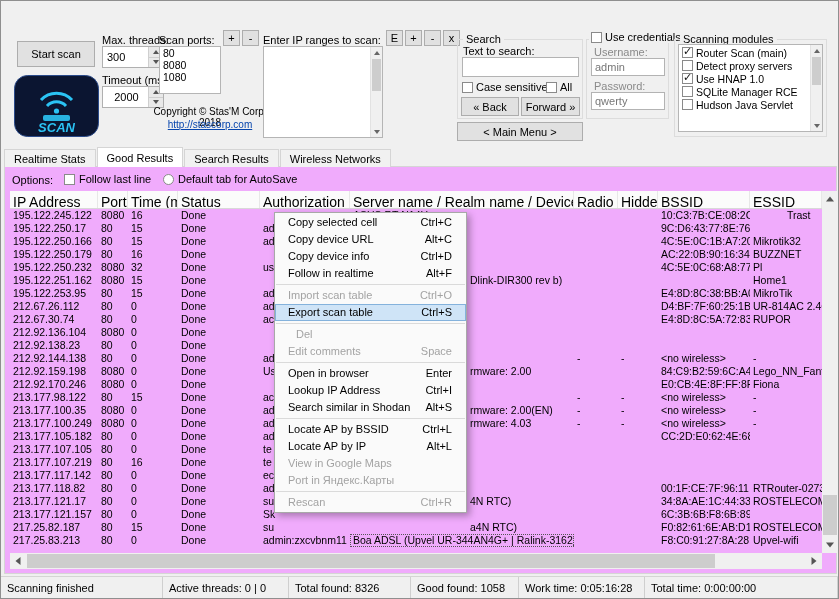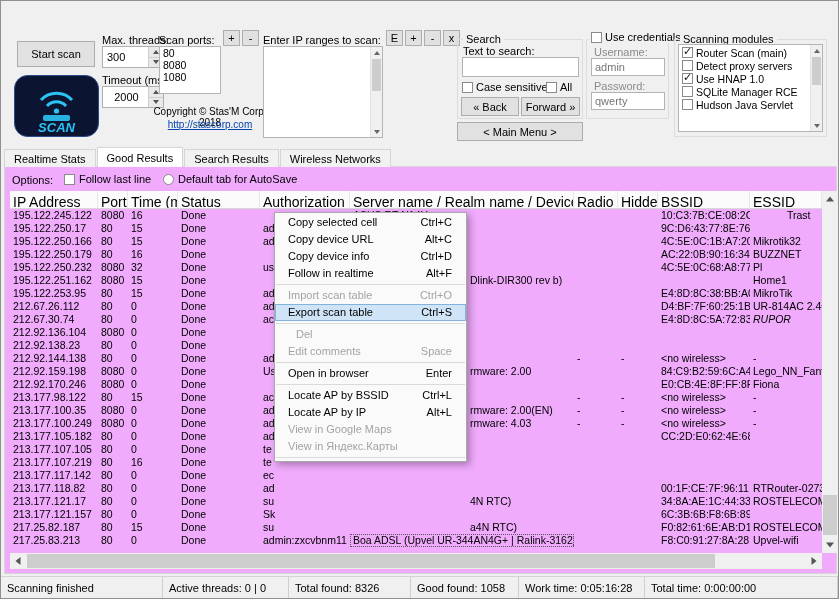--- a/index.html
+++ b/index.html
@@ -414,21 +414,21 @@
         <div class="trow">
           <div class="c" style="width: 88px;">212.67.30.74</div>
           <div class="c" style="width: 30px;">80</div>
           <div class="c" style="width: 50px;">0</div>
           <div class="c" style="width: 82px;">Done</div>
           <div class="c" style="width: 90px;">ac</div>
           <div class="c" style="width: 224px;"></div>
           <div class="c" style="width: 44px;"></div>
           <div class="c" style="width: 40px;"></div>
           <div class="c" style="width: 92px;">E4:8D:8C:5A:72:83</div>
-          <div class="c" style="width: 72px; font-style: italic;">RUPOR</div>
+          <div class="c" style="width: 72px;">RUPOR</div>
         </div>
         <div class="trow">
           <div class="c" style="width: 88px;">212.92.136.104</div>
           <div class="c" style="width: 30px;">8080</div>
           <div class="c" style="width: 50px;">0</div>
           <div class="c" style="width: 82px;">Done</div>
           <div class="c" style="width: 90px;"></div>
           <div class="c" style="width: 224px;"></div>
           <div class="c" style="width: 44px;"></div>
           <div class="c" style="width: 40px;"></div>
@@ -673,38 +673,50 @@
       </div>
       <div class="mi dis">
         <div class="milbl">Edit comments</div>
         <div class="mishort">Space</div>
       </div>
       <div class="msep"></div>
       <div class="mi">
         <div class="milbl">Open in browser</div>
         <div class="mishort">Enter</div>
       </div>
+      <div class="mi">
+        <div class="milbl">Lookup IP Address</div>
+        <div class="mishort">Ctrl+I</div>
+      </div>
+      <div class="mi">
+        <div class="milbl">Search similar in Shodan</div>
+        <div class="mishort">Alt+S</div>
+      </div>
       <div class="msep"></div>
       <div class="mi">
         <div class="milbl">Locate AP by BSSID</div>
         <div class="mishort">Ctrl+L</div>
       </div>
       <div class="mi">
         <div class="milbl">Locate AP by IP</div>
         <div class="mishort">Alt+L</div>
       </div>
       <div class="mi dis">
         <div class="milbl">View in Google Maps</div>
         <div class="mishort"></div>
       </div>
       <div class="mi dis">
-        <div class="milbl">View in Яндекс.Карты</div>
+        <div class="milbl">Port in Яндекс.Карты</div>
         <div class="mishort"></div>
       </div>
       <div class="msep"></div>
+      <div class="mi dis">
+        <div class="milbl">Rescan</div>
+        <div class="mishort">Ctrl+R</div>
+      </div>
     </div>
 
   <div class="statusbar">
       <div class="seg" style="width: 162px;">Scanning finished</div>
       <div class="seg" style="width: 126px;">Active threads: 0 | 0</div>
       <div class="seg" style="width: 122px;">Total found: 8326</div>
       <div class="seg" style="width: 108px;">Good found: 1058</div>
       <div class="seg" style="width: 126px;">Work time: 0:05:16:28</div>
       <div class="seg" style="flex: 1 1 0%;">Total time: 0:00:00:00</div>
     </div>

